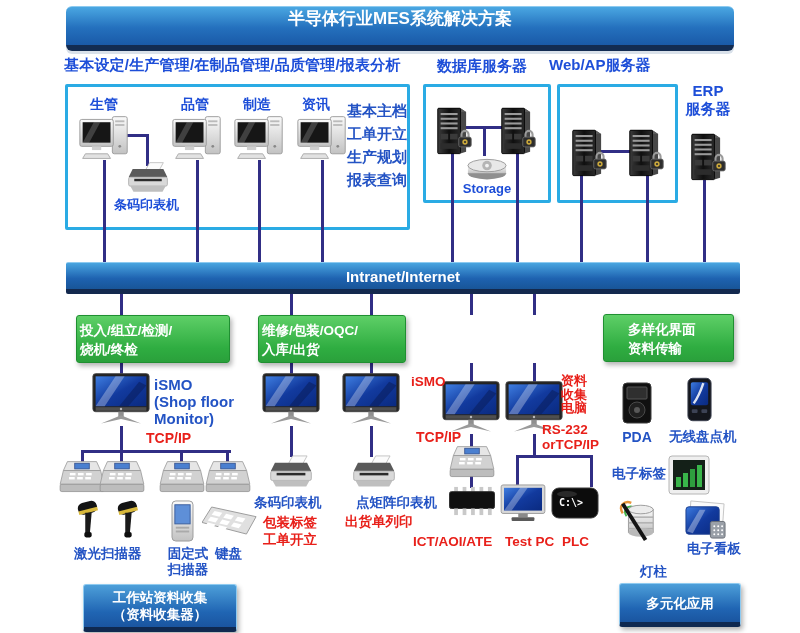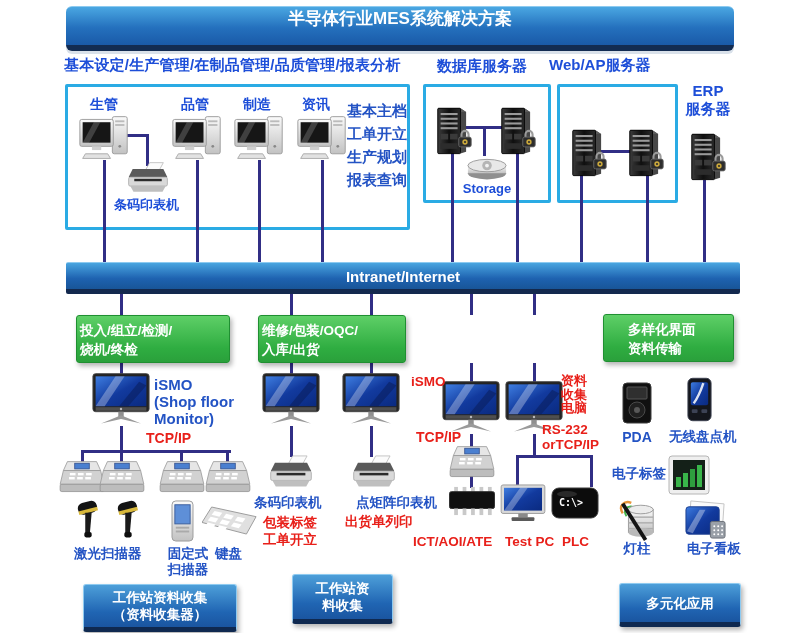--- a/index.html
+++ b/index.html
@@ -456,22 +456,20 @@
 电脑</div>
 <div class="lbl r" style="left:542px;top:422px;font-size:13.5px;line-height:15px">RS-232
 orTCP/IP</div>
 <div class="lbl r" style="left:413px;top:534px;font-size:13.5px">ICT/AOI/ATE</div>
 <div class="lbl r" style="left:505px;top:534px;font-size:13.5px">Test PC</div>
 <div class="lbl r" style="left:562px;top:534px;font-size:13.5px">PLC</div>
 
 <div class="lbl b" style="left:607px;top:429px;width:60px;text-align:center;font-size:14px">PDA</div>
 <div class="lbl b" style="left:669px;top:429px;width:74px;font-size:13.5px">无线盘点机</div>
 <div class="lbl b" style="left:609px;top:466px;width:60px;text-align:center;font-size:13.5px">电子标签</div>
-<div class="lbl b" style="left:607px;top:541px;width:60px;text-align:center;font-size:13.5px">灯柱</div>
+<div class="lbl b" style="left:607px;top:564px;width:60px;text-align:right;font-size:13.5px">灯柱</div>
 <div class="lbl b" style="left:669px;top:541px;width:72px;text-align:right;font-size:13.5px">电子看板</div>
 
 <div class="bluebox" style="left:83px;top:584px;width:152px;height:42px">工作站资料收集
 （资料收集器）</div>
-<div class="bluebox" style="left:292px;top:574px;width:99px;height:44px">工作站资
-料收集</div>
 <div class="bluebox" style="left:619px;top:583px;width:120px;height:38px">多元化应用</div>
 
 </div>
 
 </body></html>

